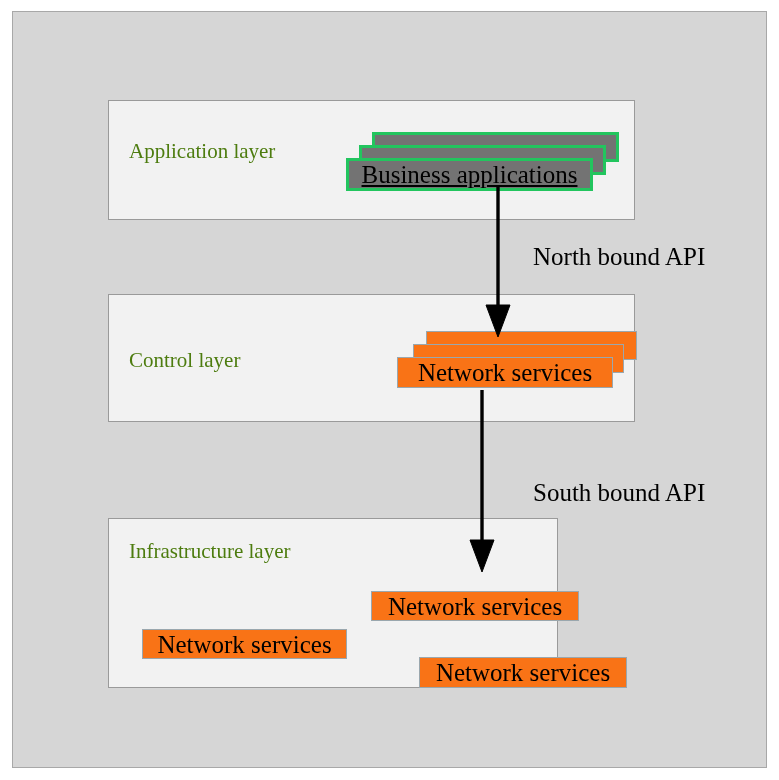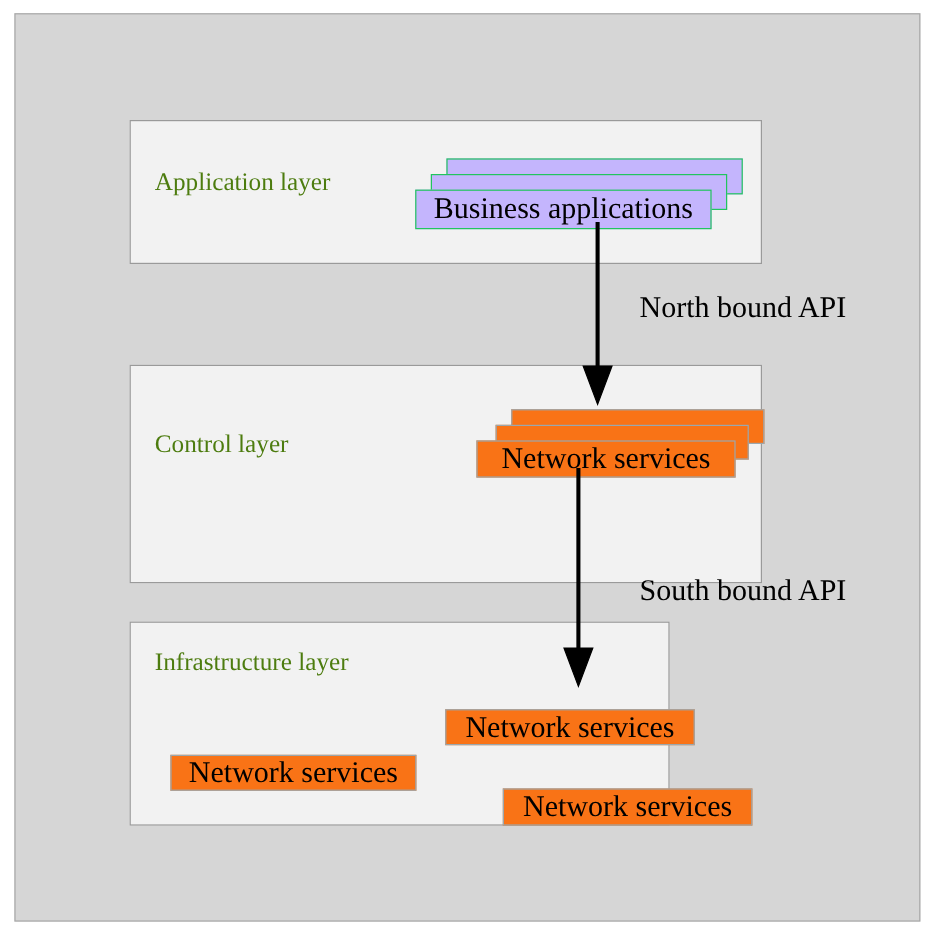--- a/index.html
+++ b/index.html
@@ -26,21 +26,21 @@
   }
 
   
   .layer-box {
     position: absolute;
     background: #f2f2f2;
     border: 1px solid #9a9a9a;
     box-sizing: border-box;
   }
   #layer-application { left: 95px;  top: 88px;  width: 527px; height: 120px; }
-  #layer-control     { left: 95px;  top: 292px; width: 527px; height: 182px; }
+  #layer-control     { left: 95px;  top: 282px; width: 527px; height: 128px; }
   #layer-infra       { left: 95px;  top: 506px; width: 450px; height: 170px; }
 
   .layer-title {
     position: absolute;
     font-size: 21px;
     color: #4d7c0f;
     white-space: nowrap;
     line-height: 1;
   }
   #title-application { left: 20px; top: 40px; }
@@ -53,22 +53,23 @@
     box-sizing: border-box;
     font-size: 25px;
     line-height: 1;
     color: #000000;
     white-space: nowrap;
     display: flex;
     align-items: center;
     justify-content: center;
   }
   .card-yellow {
-    background: #c4b5fd;
-    border: 1px solid #22c55e;
+    background: #737373;
+    border: 3px solid #22c55e;
+    text-decoration: underline;
   }
   .card-blue {
     background: #f97316;
     border: 1px solid #9aa7ae;
   }
 
   
   #app-card-back   { left: 263px; top: 31px;  width: 247px; height: 30px; }
   #app-card-mid    { left: 250px; top: 44px;  width: 247px; height: 30px; }
   #app-card-front  { left: 237px; top: 57px;  width: 247px; height: 33px; }

